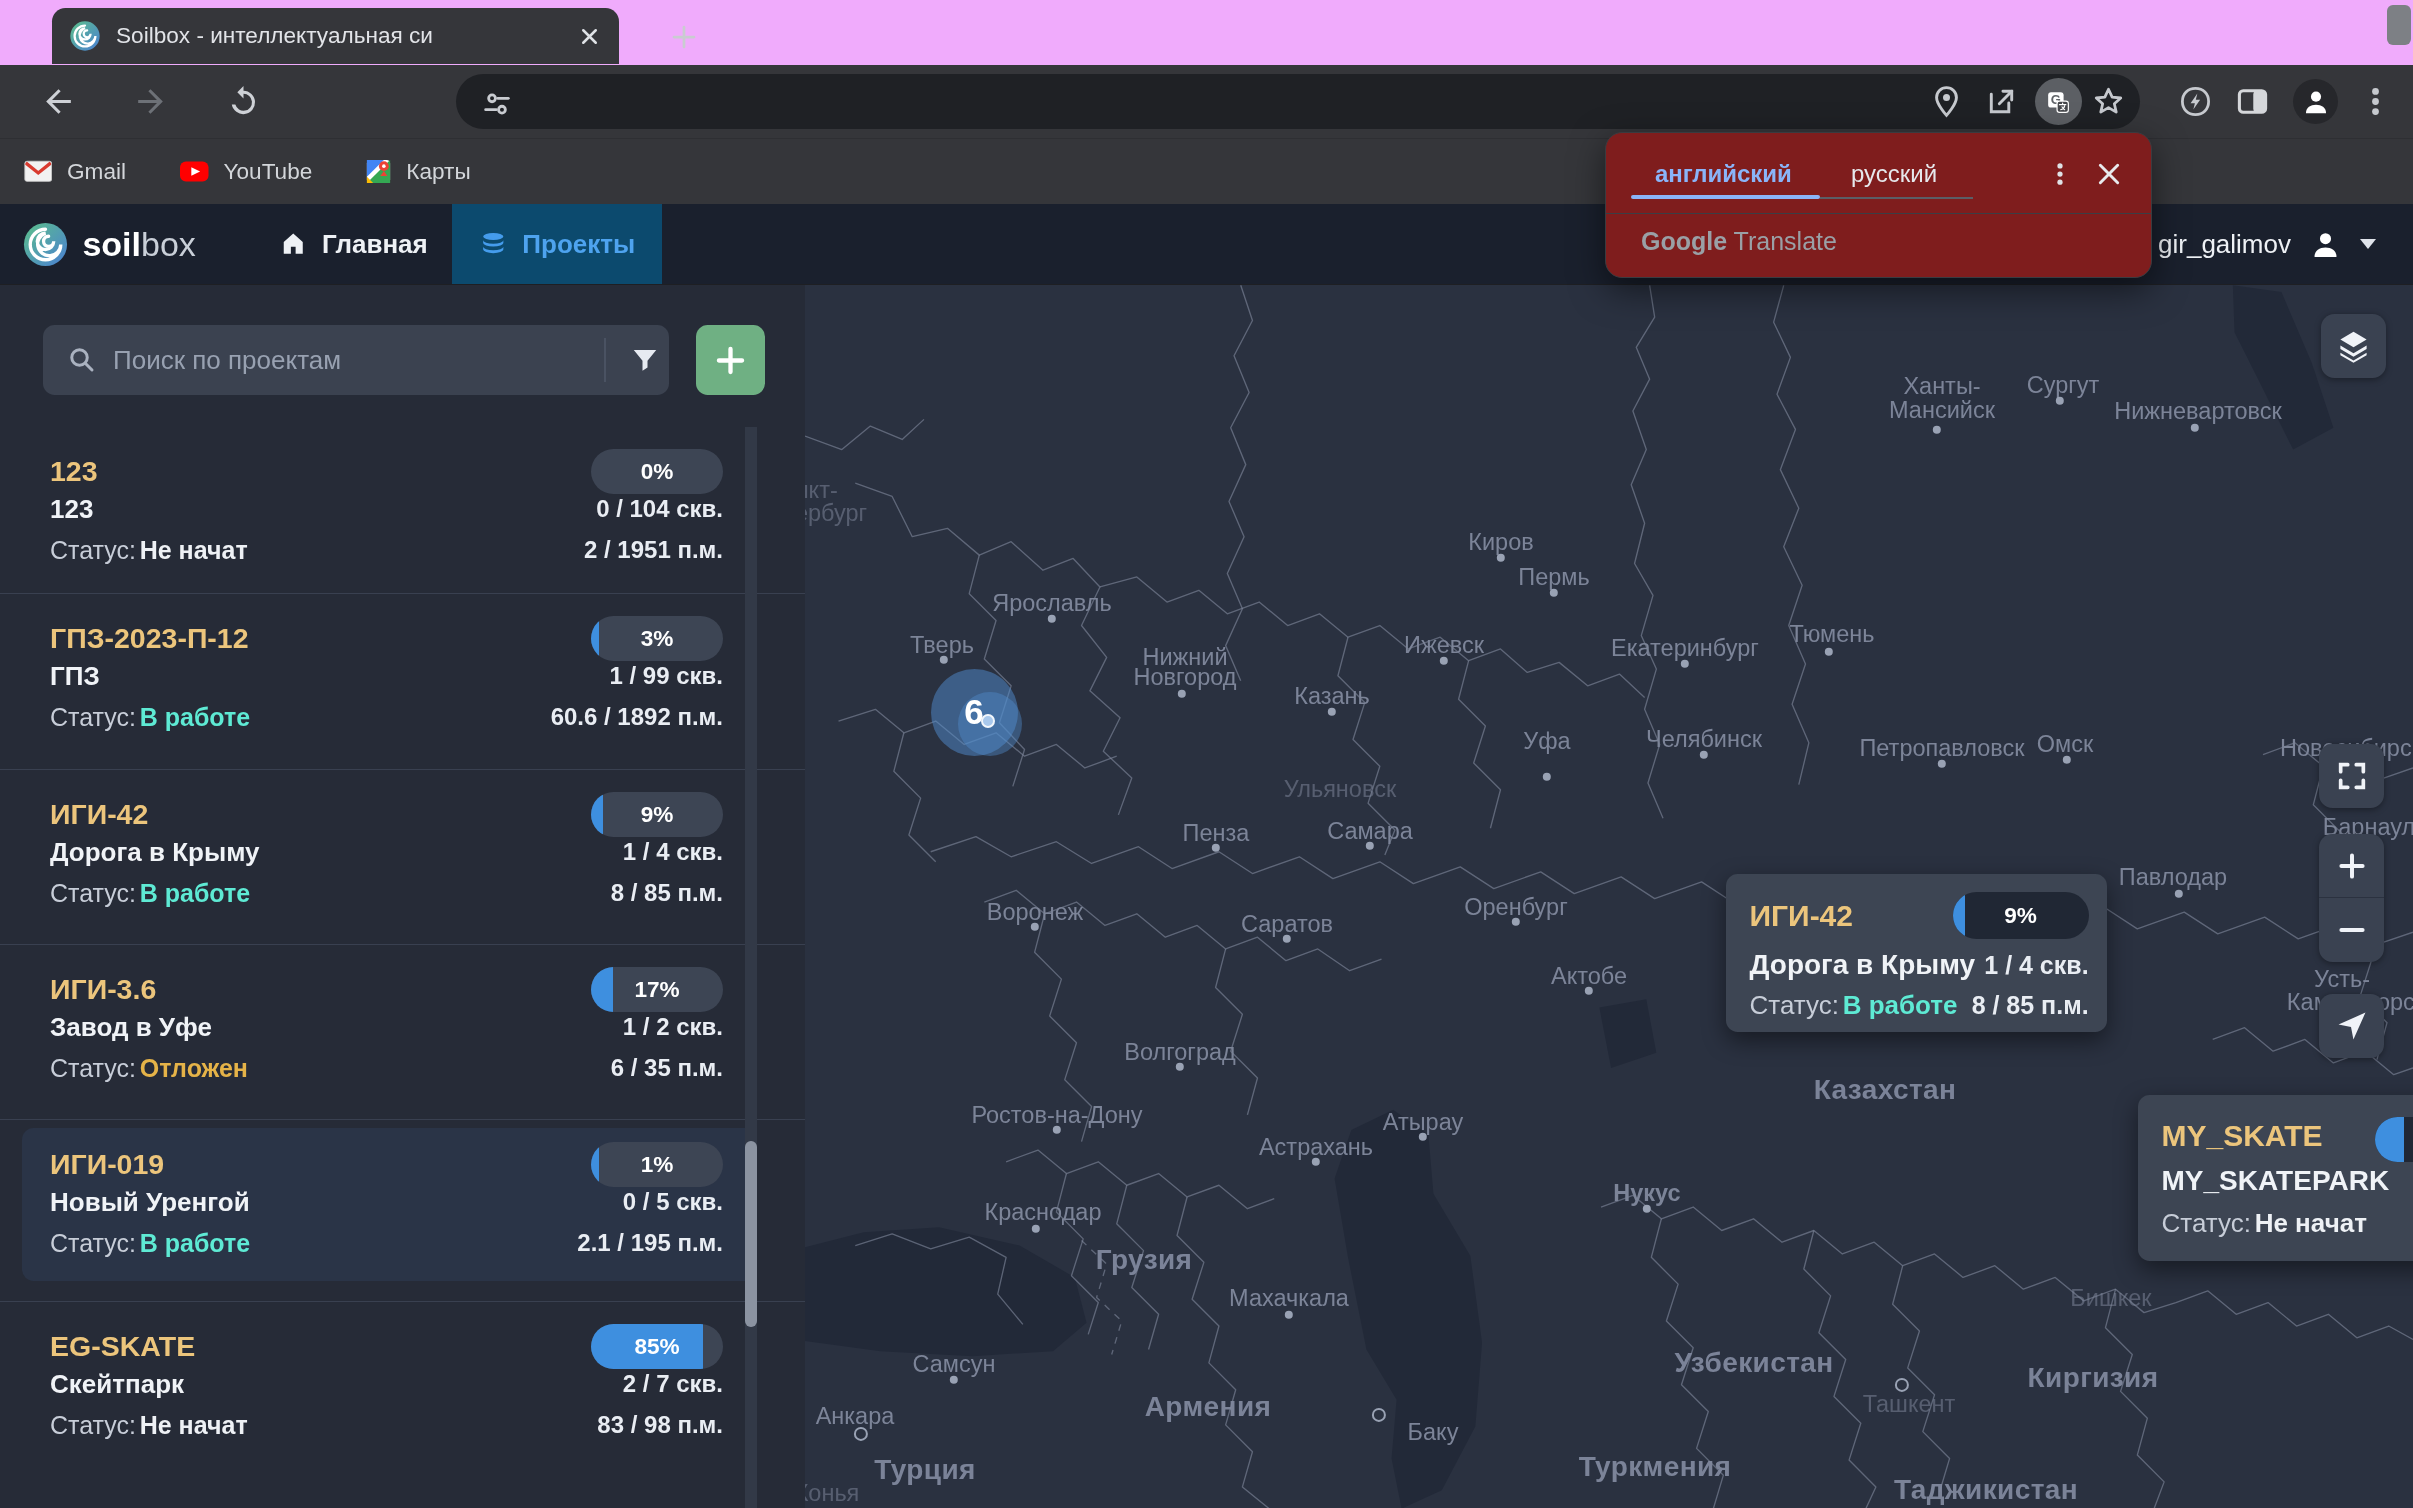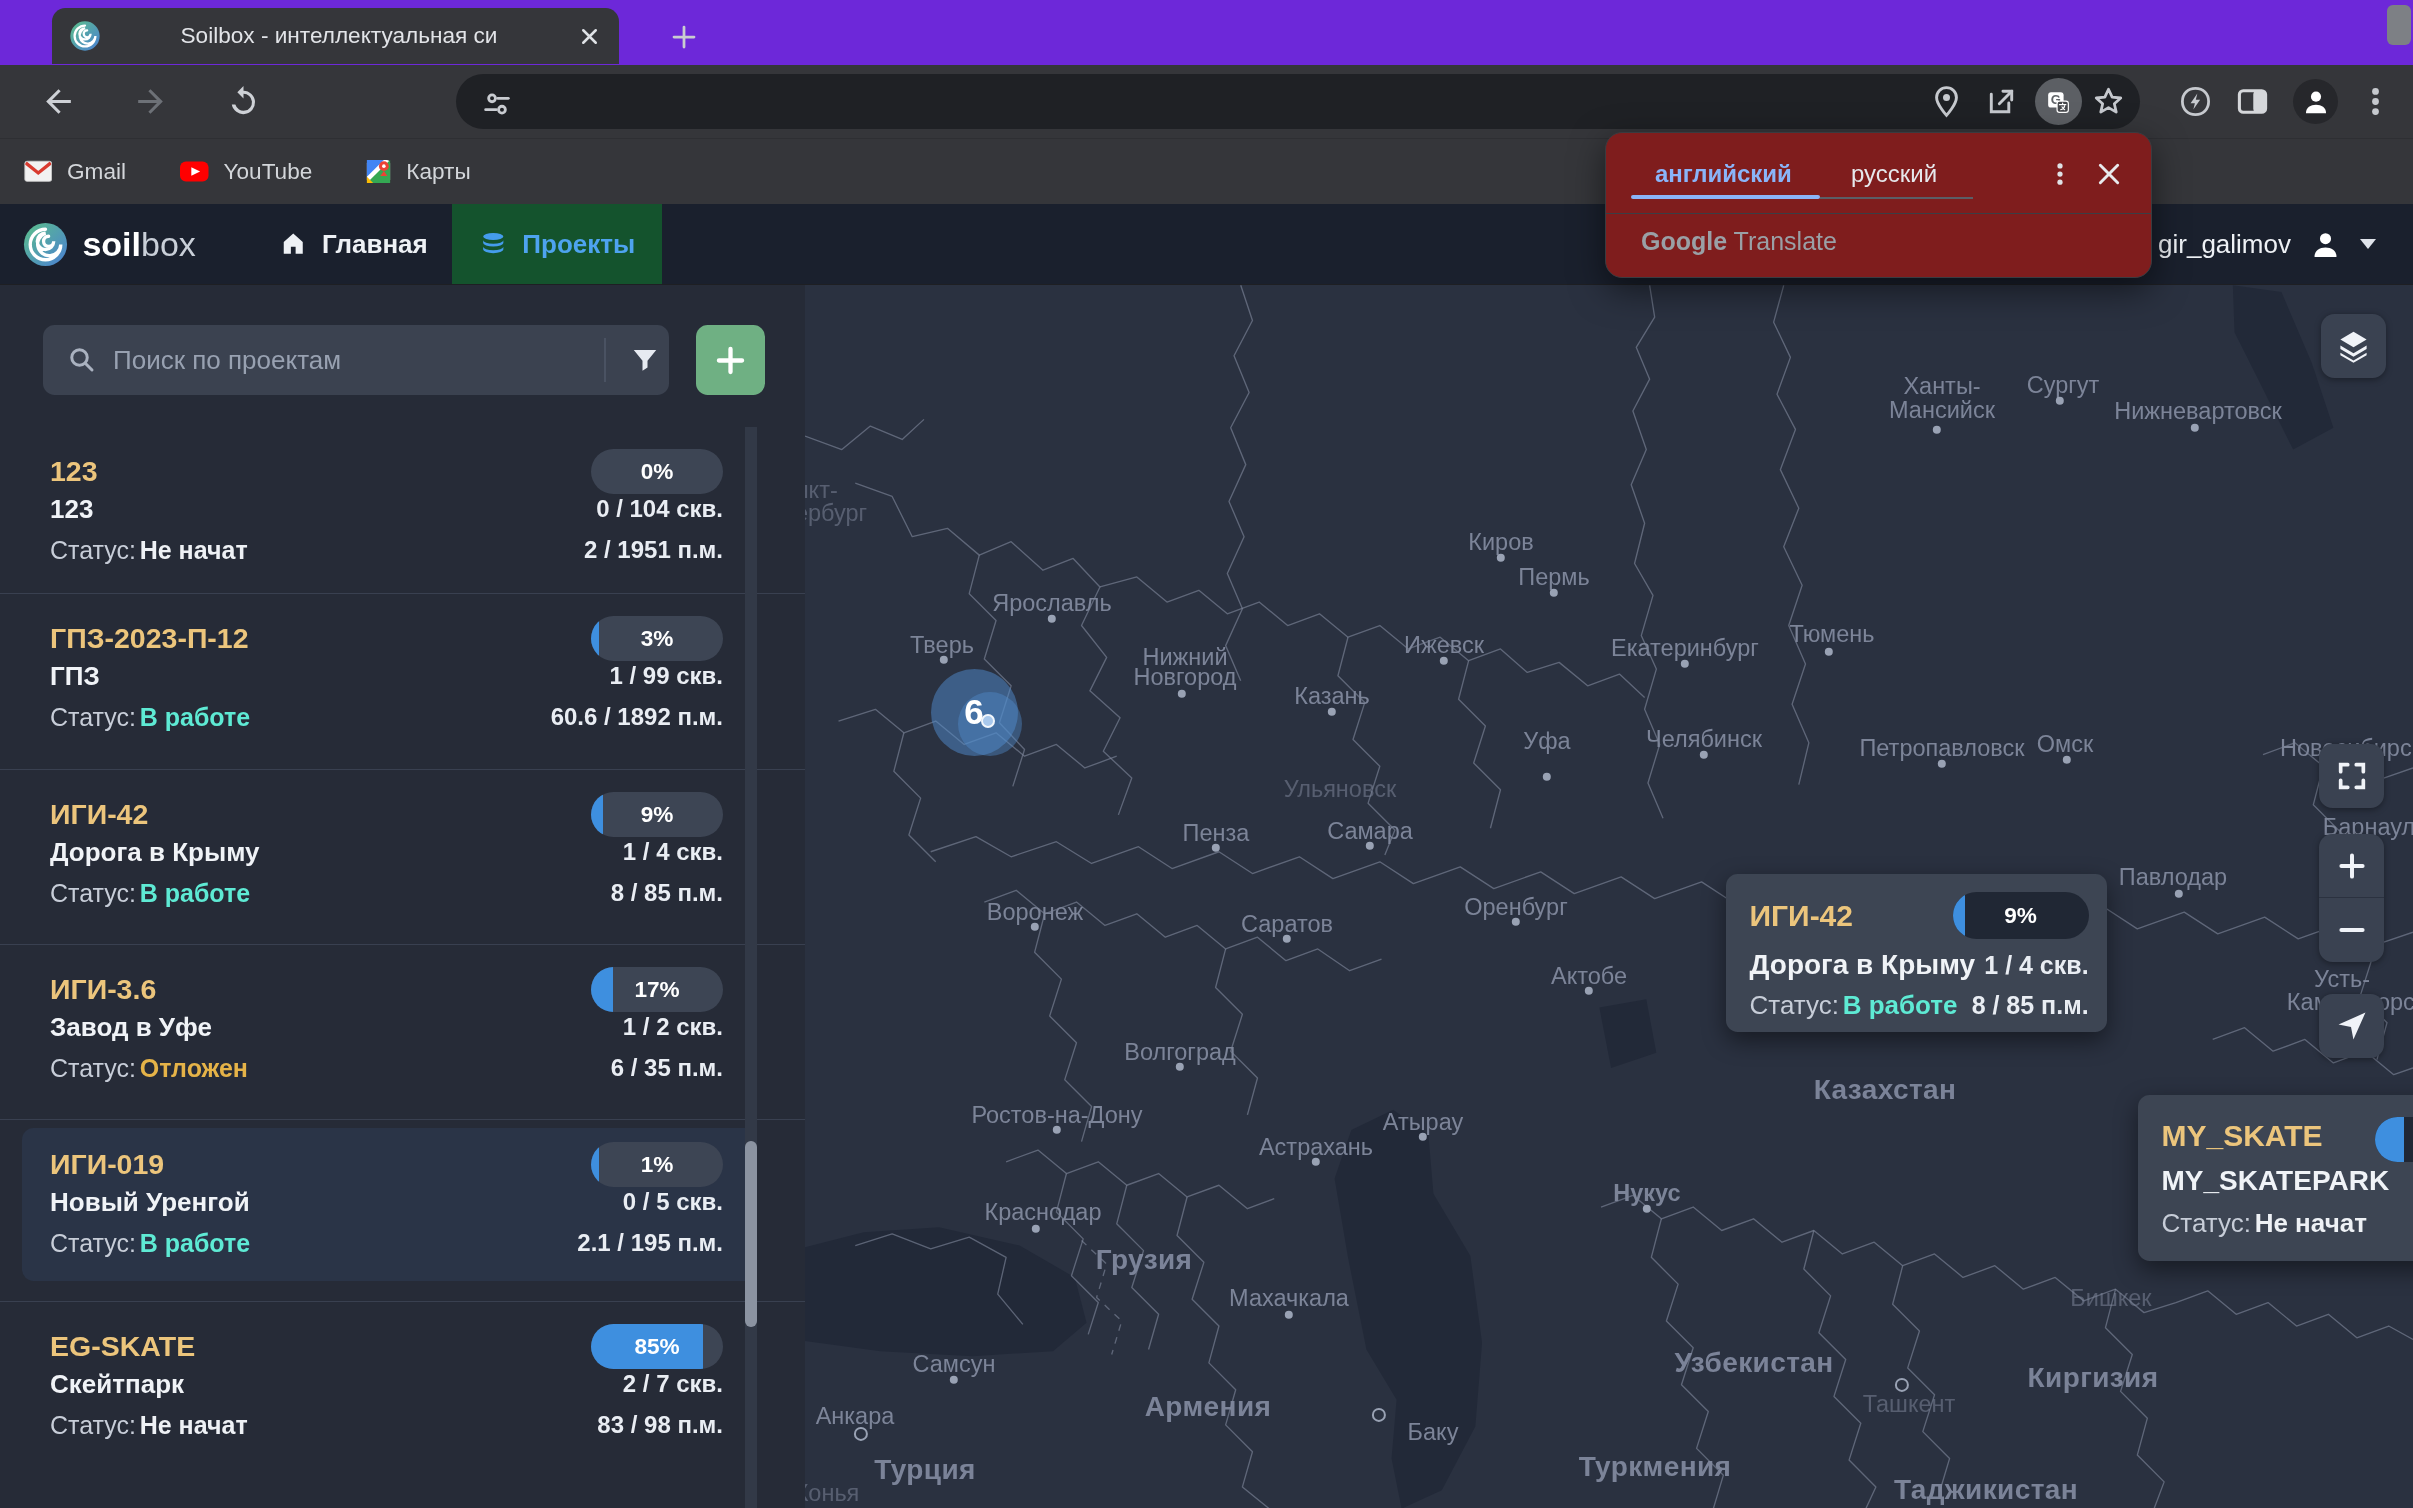--- a/index.html
+++ b/index.html
@@ -1,21 +1,21 @@
 <!DOCTYPE html>
 <html style="font-size:13.4px"><head>
 <meta charset="utf-8">
 <style>
   * { margin:0; padding:0; box-sizing:border-box; }
   html,body { width:2413px; height:1508px; }
   body { position:relative; overflow:hidden; background:#1e1f23; font-family:"Liberation Sans", sans-serif; }
   svg { display:block; }
 
   
-  #tabstrip { position:absolute; left:0; top:0; width:2413px; height:65px; background:#6d28d9;text-align:center; }
+  #tabstrip { position:absolute; left:0; top:0; width:2413px; height:65px; background:#f0abfc; }
   .tab { position:absolute; left:52px; top:8.4px; width:567px; height:56px; background:#35363a;
          border-radius:13.4px 13.4px 0 0; display:flex; align-items:center; padding:0 17px; gap:15px; }
   .tab-title { color:#e2e4e8; font-size:22.6px; white-space:nowrap; overflow:hidden; flex:1; position:relative; }
   .tab-fade { position:absolute; right:62px; top:6.7px; bottom:6.7px; width:59px;
               background:linear-gradient(90deg, rgba(53,54,58,0), #35363a 70%); }
   .icon-btn { display:flex; align-items:center; justify-content:center; }
   .newtab { position:absolute; left:664px; top:17px; width:40px; height:40px; border-radius:50%; }
   .win-stub { position:absolute; left:2387px; top:5px; width:23.5px; height:40px; background:#7d8085; border-radius:5.9px; }
 
   #toolbar { position:absolute; left:0; top:65px; width:2413px; height:74px; background:#35363a; }
@@ -34,21 +34,21 @@
 
   
   #appheader { position:absolute; left:0; top:204px; width:2413px; height:80px; background:#1a202d; z-index:5; }
   .logo { position:absolute; left:22px; top:0; height:80px; display:flex; align-items:center; gap:13.4px; }
   .logo-text { font-size:34px; color:#ffffff; }
   .logo-text b { font-weight:800; }
   .logo-text span { font-weight:300; color:#c9cfd8; }
   .nav-item { position:absolute; top:0; height:80px; display:flex; align-items:center; gap:15px;
               color:#eef1f5; font-size:26px; font-weight:600; padding:0 28.5px; }
   .nav-home { left:250px; }
-  .nav-projects { left:452px; width:210px; background:#14532d; color:#4ea3ef; padding:0; justify-content:center; }
+  .nav-projects { left:452px; width:210px; background:#0c4a6e; color:#4ea3ef; padding:0; justify-content:center; }
   .user-box { position:absolute; right:37px; top:0; height:80px; display:flex; align-items:center; gap:17px;
               color:#eef1f5; font-size:26px; }
   .caret { width:0; height:0; border-left:8.4px solid transparent; border-right:8.4px solid transparent;
            border-top:10px solid #dfe3ea; }
 
   
   #tpopup { position:absolute; left:1605px; top:132px; width:547px; height:146px; background:#7f1d1d;
             border:0.8px solid #3a3b40; border-radius:17px; box-shadow:0 11.7px 34px rgba(0,0,0,.5); z-index:60; }
   .tp-tab { position:absolute; top:27px; font-size:24px; }
   .tp-left { left:49px; color:#8ab4f8; font-weight:600; }

